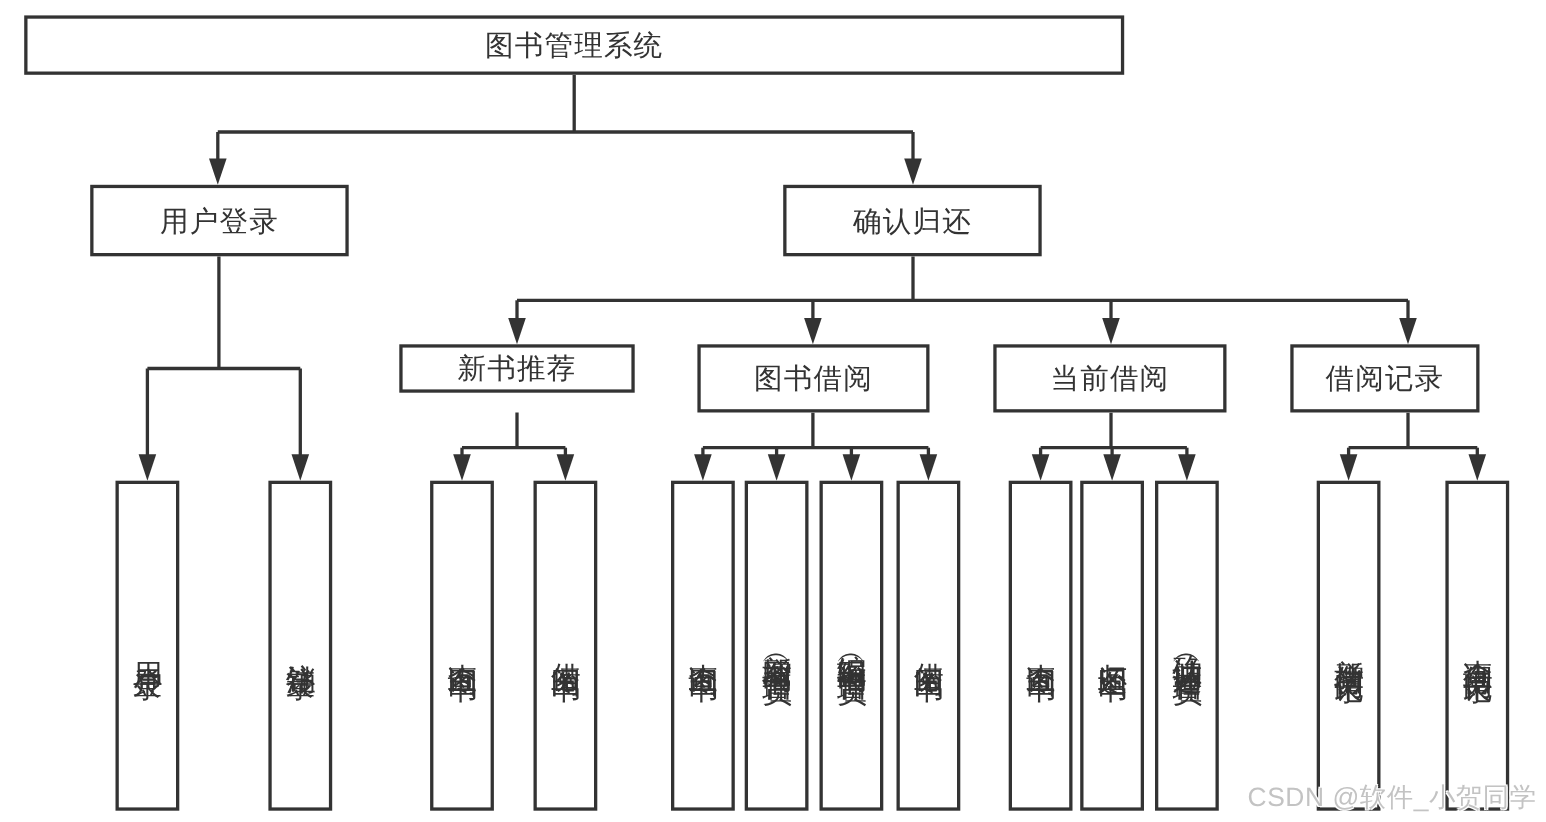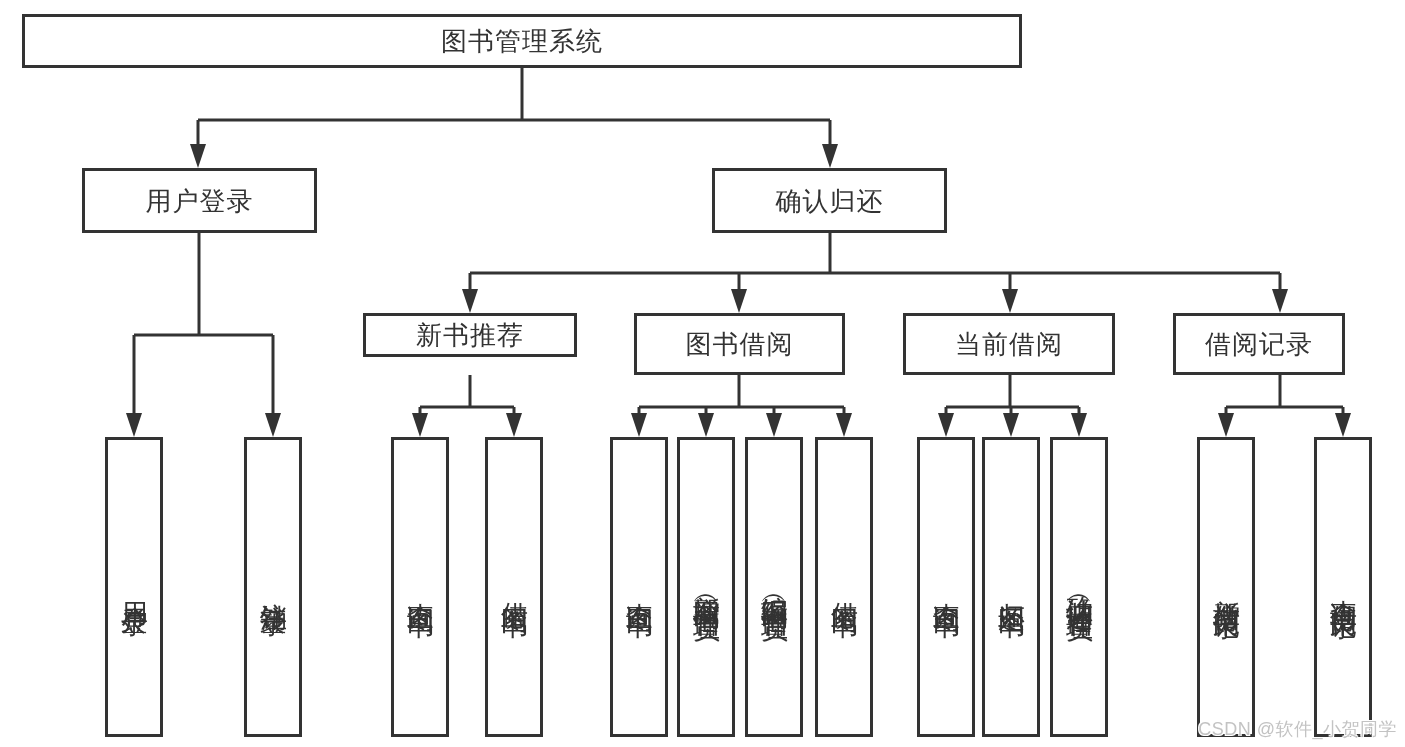--- a/index.html
+++ b/index.html
@@ -40,21 +40,21 @@
     font-size: 27px;
     letter-spacing: 3px;
     line-height: 1;
     white-space: nowrap;
   }
   .watermark {
     position: absolute;
     right: 8px;
     bottom: 6px;
     z-index: 2;
-    font-size: 18px;
+    font-size: 24px;
     color: #c3c3c3;
     letter-spacing: 0.5px;
     white-space: nowrap;
     text-shadow: -1px -1px 0 #ffffff, 1px -1px 0 #ffffff, -1px 1px 0 #ffffff, 1px 1px 0 #ffffff;
   }
 </style>
 </head>
 <body>
 
 <div class="canvas">

